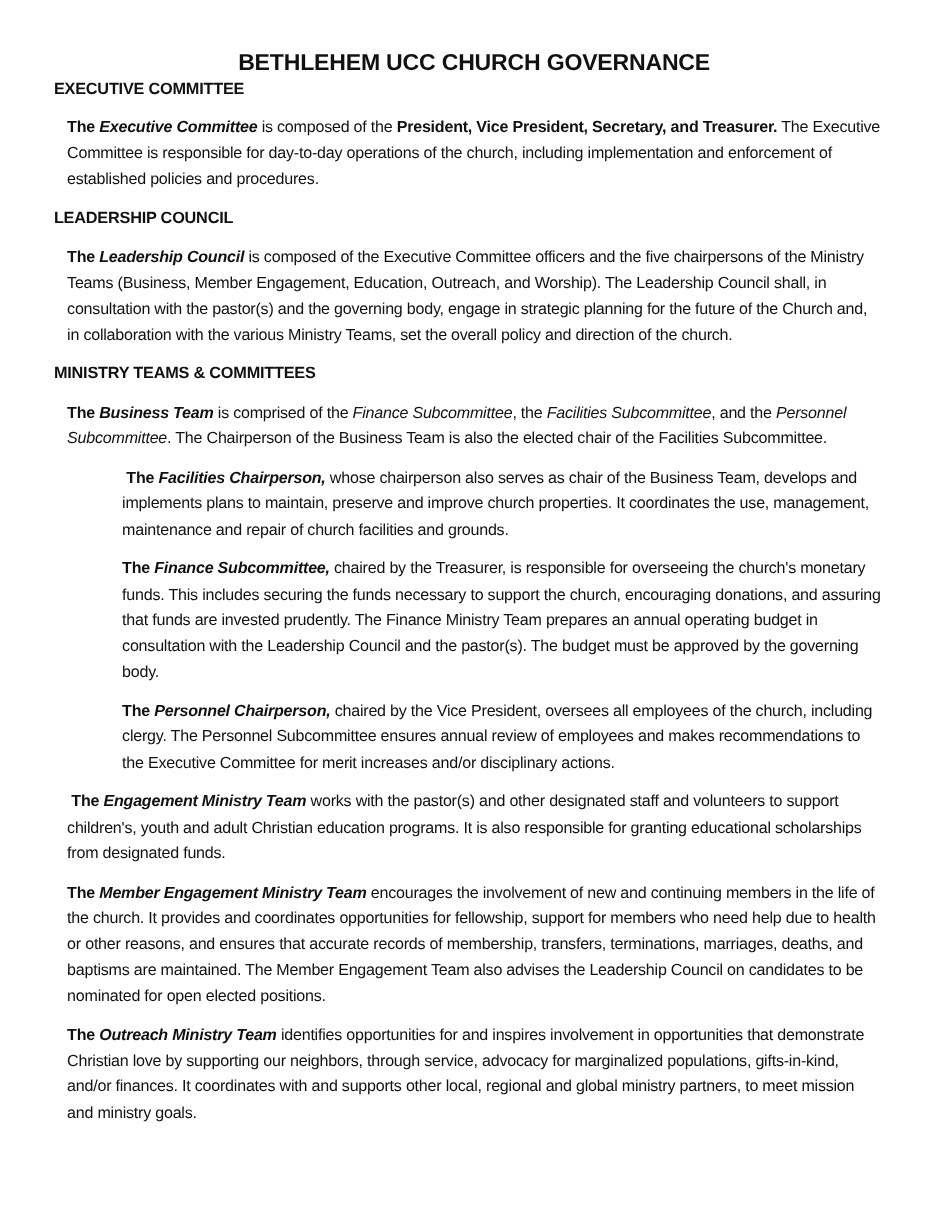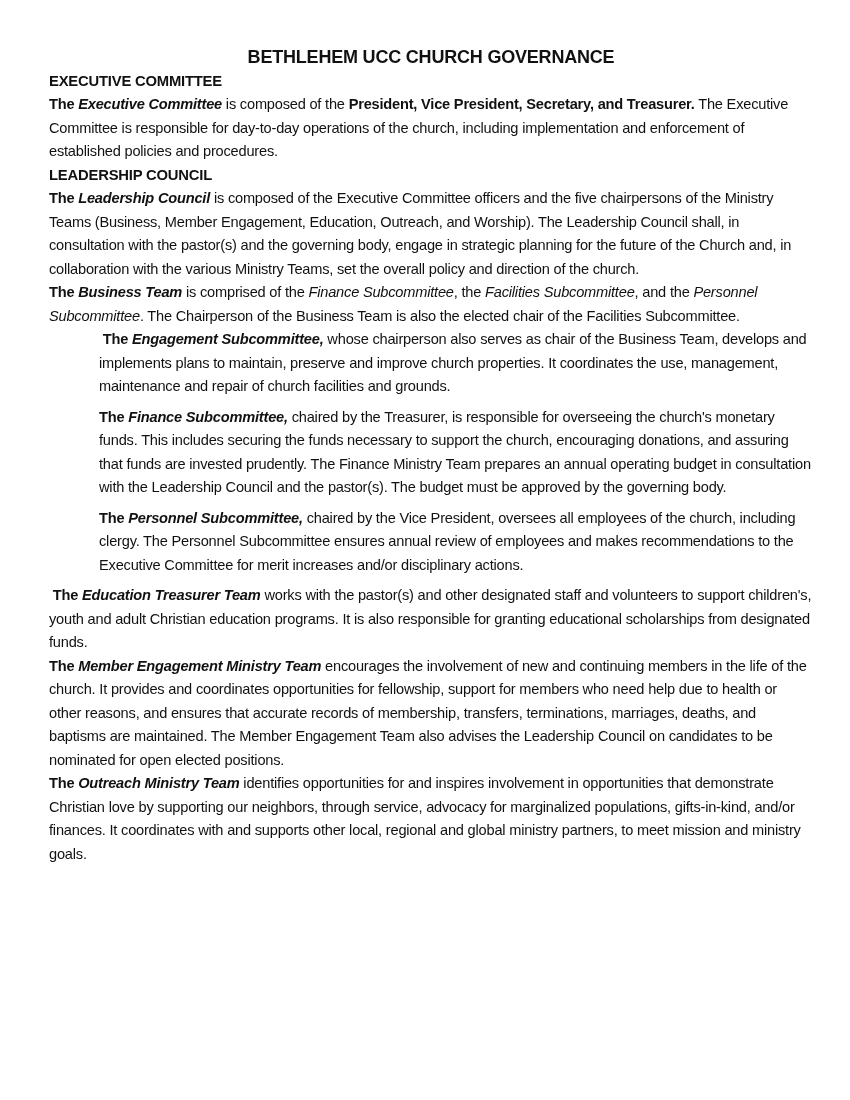--- a/index.html
+++ b/index.html
@@ -16,32 +16,32 @@
   }
   .doc {
     position: absolute;
     left: 49px;
     top: 46px;
     width: 764px;
   }
   .title {
     text-align: center;
     font-weight: 700;
-    font-size: 18px;
+    font-size: 21px;
     line-height: 23.5px;
     letter-spacing: -0.2px;
   }
   .heading {
     font-weight: 700;
     font-size: 14.8px;
     line-height: 23.5px;
     letter-spacing: -0.2px;
   }
   p.para {
-    margin: 0;
+    margin: 12px;
     font-size: 14.6px;
     line-height: 23.5px;
     letter-spacing: -0.2px;
     white-space: pre-wrap;
   }
   p.para.indent {
     padding-left: 50px;
     margin-bottom: 7px;
   }
   .seg-b { font-weight: 700; }
@@ -51,21 +51,22 @@
 </head>
 <body style="color: rgb(17, 17, 17); background: rgb(255, 255, 255);">
 
 <div class="doc">
   <div class="title">BETHLEHEM UCC CHURCH GOVERNANCE</div>
   <div>
       <div class="heading">EXECUTIVE COMMITTEE</div>
       <p class="para"><span class=" seg-b">The </span><span class=" seg-b seg-i">Executive Committee</span><span class=""> is composed of the </span><span class=" seg-b">President, Vice President, Secretary, and Treasurer.</span><span class=""> The Executive Committee is responsible for day-to-day operations of the church, including implementation and enforcement of established policies and procedures.</span></p>
       <div class="heading">LEADERSHIP COUNCIL</div>
       <p class="para"><span class=" seg-b">The </span><span class=" seg-b seg-i">Leadership Council</span><span class=""> is composed of the Executive Committee officers and the five chairpersons of the Ministry Teams (Business, Member Engagement, Education, Outreach, and Worship). The Leadership Council shall, in consultation with the pastor(s) and the governing body, engage in strategic planning for the future of the Church and, in collaboration with the various Ministry Teams, set the overall policy and direction of the church.</span></p>
+      <div class="heading">MINISTRY TEAMS &amp; COMMITTEES</div>
       <p class="para"><span class=" seg-b">The </span><span class=" seg-b seg-i seg-u">Business Team</span><span class=""> is comprised of the </span><span class=" seg-i">Finance Subcommittee</span><span class="">, the </span><span class=" seg-i">Facilities Subcommittee</span><span class="">, and the </span><span class=" seg-i">Personnel Subcommittee</span><span class="">. The Chairperson of the Business Team is also the elected chair of the Facilities Subcommittee.</span></p>
-      <p class="para indent"><span class=" seg-b"> The </span><span class=" seg-b seg-i">Engagement Subcommittee,</span><span class=""> whose chairperson also serves as chair of the Business Team, develops and implements plans to maintain, preserve and improve church properties. It coordinates the use, management, maintenance and repair of church facilities and grounds.</span></p>
+      <p class="para indent"><span class=" seg-b"> The </span><span class=" seg-b seg-i">Facilities Chairperson,</span><span class=""> whose chairperson also serves as chair of the Business Team, develops and implements plans to maintain, preserve and improve church properties. It coordinates the use, management, maintenance and repair of church facilities and grounds.</span></p>
       <p class="para indent"><span class=" seg-b">The </span><span class=" seg-b seg-i">Finance Subcommittee,</span><span class=""> chaired by the Treasurer, is responsible for overseeing the church's monetary funds. This includes securing the funds necessary to support the church, encouraging donations, and assuring that funds are invested prudently. The Finance Ministry Team prepares an annual operating budget in consultation with the Leadership Council and the pastor(s). The budget must be approved by the governing body.</span></p>
-      <p class="para indent"><span class=" seg-b">The </span><span class=" seg-b seg-i">Personnel Subcommittee,</span><span class=""> chaired by the Vice President, oversees all employees of the church, including clergy. The Personnel Subcommittee ensures annual review of employees and makes recommendations to the Executive Committee for merit increases and/or disciplinary actions.</span></p>
-      <p class="para"><span class=" seg-b"> The </span><span class=" seg-b seg-i seg-u">Education Treasurer Team</span><span class=""> works with the pastor(s) and other designated staff and volunteers to support children's, youth and adult Christian education programs. It is also responsible for granting educational scholarships from designated funds.</span></p>
+      <p class="para indent"><span class=" seg-b">The </span><span class=" seg-b seg-i">Personnel Chairperson,</span><span class=""> chaired by the Vice President, oversees all employees of the church, including clergy. The Personnel Subcommittee ensures annual review of employees and makes recommendations to the Executive Committee for merit increases and/or disciplinary actions.</span></p>
+      <p class="para"><span class=" seg-b"> The </span><span class=" seg-b seg-i seg-u">Engagement Ministry Team</span><span class=""> works with the pastor(s) and other designated staff and volunteers to support children's, youth and adult Christian education programs. It is also responsible for granting educational scholarships from designated funds.</span></p>
       <p class="para"><span class=" seg-b">The </span><span class=" seg-b seg-i seg-u">Member Engagement Ministry Team</span><span class=""> encourages the involvement of new and continuing members in the life of the church. It provides and coordinates opportunities for fellowship, support for members who need help due to health or other reasons, and ensures that accurate records of membership, transfers, terminations, marriages, deaths, and baptisms are maintained. The Member Engagement Team also advises the Leadership Council on candidates to be nominated for open elected positions.</span></p>
       <p class="para"><span class=" seg-b">The </span><span class=" seg-b seg-i seg-u">Outreach Ministry Team</span><span class=""> identifies opportunities for and inspires involvement in opportunities that demonstrate Christian love by supporting our neighbors, through service, advocacy for marginalized populations, gifts-in-kind, and/or finances. It coordinates with and supports other local, regional and global ministry partners, to meet mission and ministry goals.</span></p>
     </div>
 </div>
 
 </body></html>

